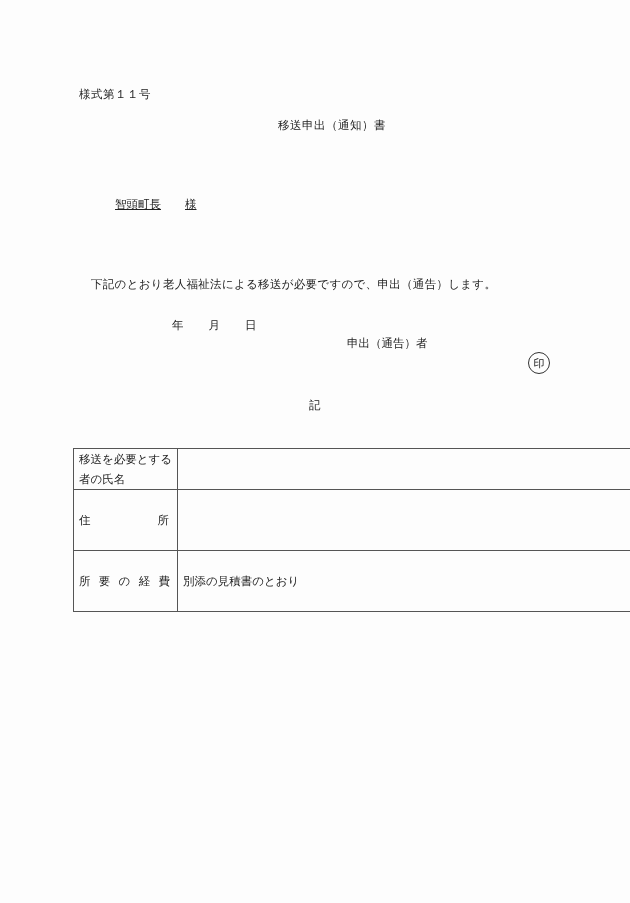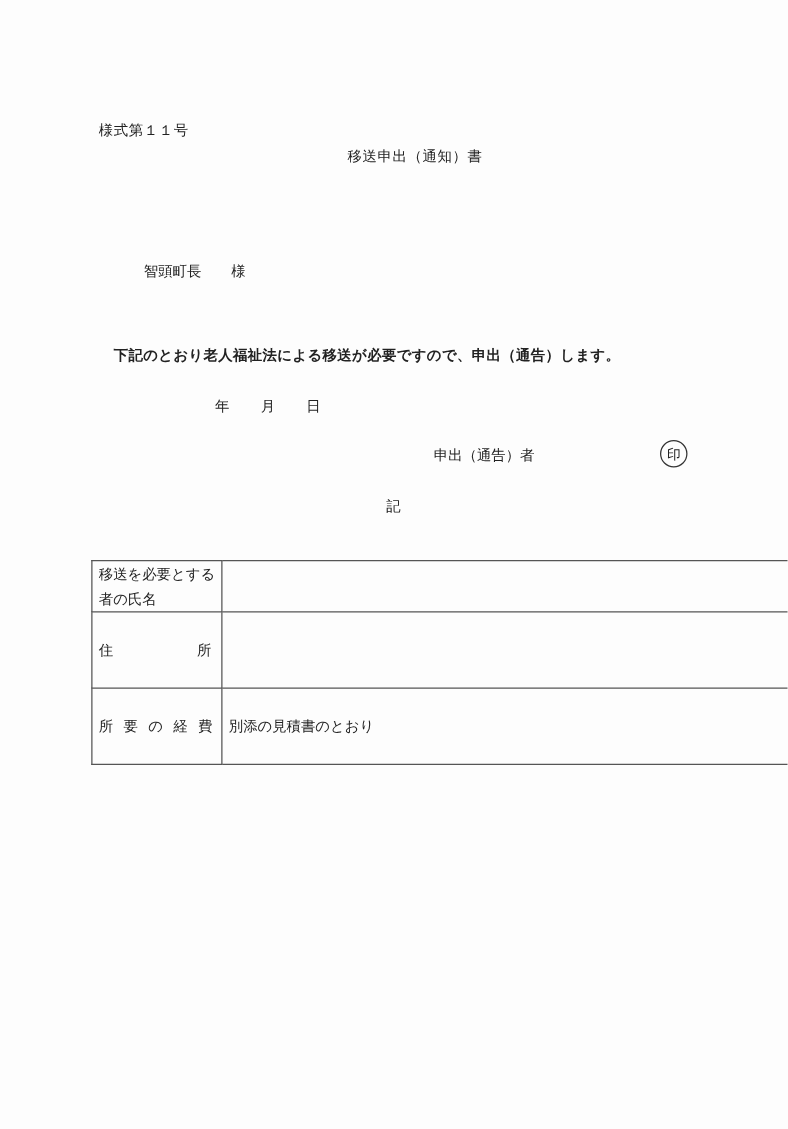--- a/index.html
+++ b/index.html
@@ -2,29 +2,29 @@
 <html><head>
 <meta charset="utf-8">
 <style>
   html, body { margin: 0; padding: 0; background: #fdfdfd; }
   body {
     width: 630px; height: 903px; position: relative; overflow: hidden;
     font-family: "DejaVu Serif", "Liberation Serif", serif;
     color: #222; font-size: 11.5px;
   }
   .abs { position: absolute; white-space: nowrap; }
-  .form-number { left: 79px; top: 97px; letter-spacing: 0.5px; }
+  .form-number { left: 79px; top: 87px; letter-spacing: 0.5px; }
   .doc-title { left: 278px; top: 118px; letter-spacing: 0.5px; }
-  .addressee { left: 115px; top: 210px; }
+  .addressee { left: 115px; top: 197px; text-decoration: underline; }
   .addressee .sama { margin-left: 24px; }
-  .intro { left: 91px; top: 277px; letter-spacing: 0.3px; font-weight: bold; }
+  .intro { left: 91px; top: 277px; letter-spacing: 0.3px; }
   .date-line { left: 172px; top: 318px; }
   .date-line span { display: inline-block; }
   .date-gap { width: 25px; }
-  .applicant { left: 347px; top: 357px; }
+  .applicant { left: 347px; top: 336px; }
   .seal {
     left: 528px; top: 352px; width: 20px; height: 20px;
     border: 1px solid #333; border-radius: 50%;
     display: flex; align-items: center; justify-content: center;
     font-size: 11px; line-height: 1;
   }
   .ki { left: 309px; top: 398px; }
 
   .form-table {
     position: absolute; left: 73px; top: 448px;

